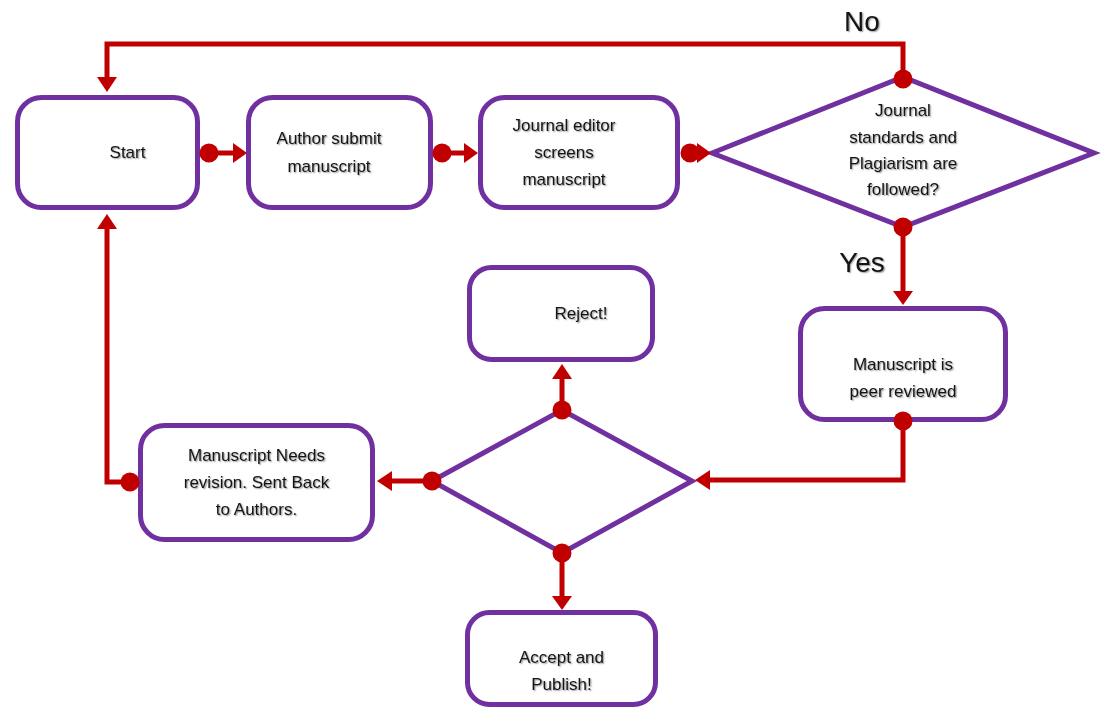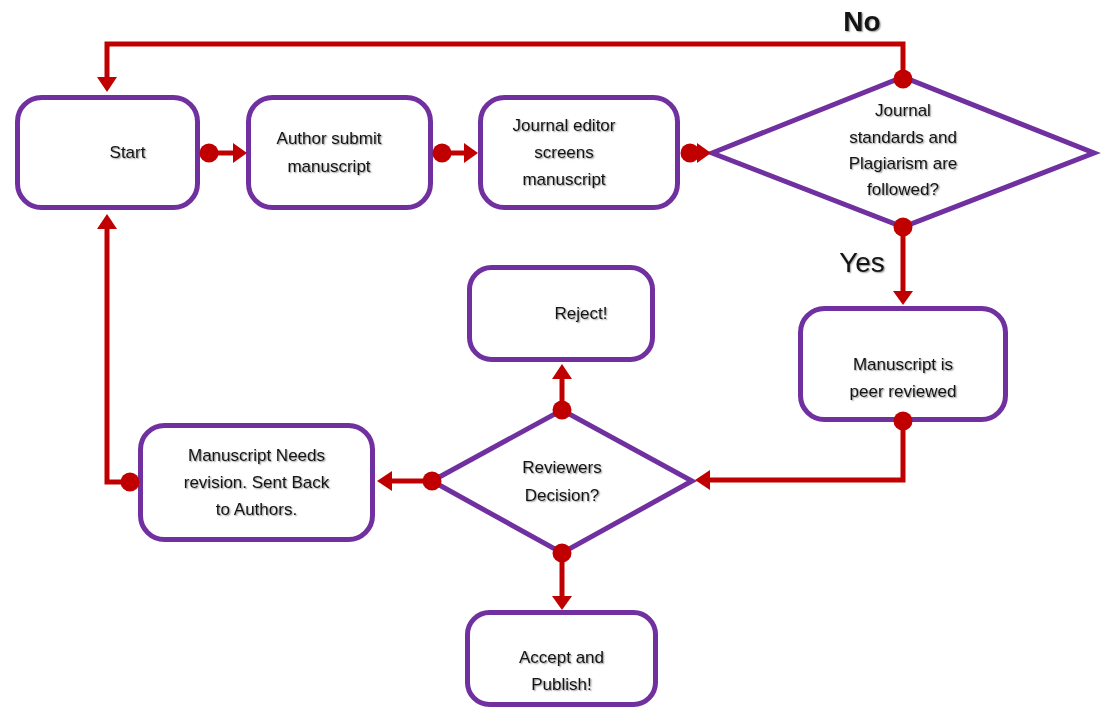--- a/index.html
+++ b/index.html
@@ -112,24 +112,22 @@
   <div class="label" style="left:478px; top:95px;  width:172px; height:115px;border-radius:20px;">Journal editor
 screens
 manuscript</div>
   <div class="label tight" style="left:785px; top:95px; width:236px; height:112px;">Journal
 standards and
 Plagiarism are
 followed?</div>
   <div class="label" style="left:798px; top:306px; width:210px; height:144px;">Manuscript is
 peer reviewed</div>
   <div class="label" style="left:467px; top:265px; width:212px; height:97px;padding-left:16px;">Reject!</div>
-  <div class="label" style="left:462px; top:441px; width:200px; height:81px;">Reviewers
-Decision?</div>
   <div class="label" style="left:138px; top:423px; width:237px; height:119px;">Manuscript Needs
 revision. Sent Back
 to Authors.</div>
   <div class="label" style="left:465px; top:610px; width:193px; height:122px;">Accept and
 Publish!</div>
 
-  <div class="edge-label" style="left:818px; top:2px;   width:88px; height:40px;font-weight:bold;">No</div>
+  <div class="edge-label" style="left:818px; top:2px;   width:88px; height:40px;">No</div>
   <div class="edge-label" style="left:818px; top:243px; width:88px; height:40px;">Yes</div>
 
 </div>
 
 </body></html>

